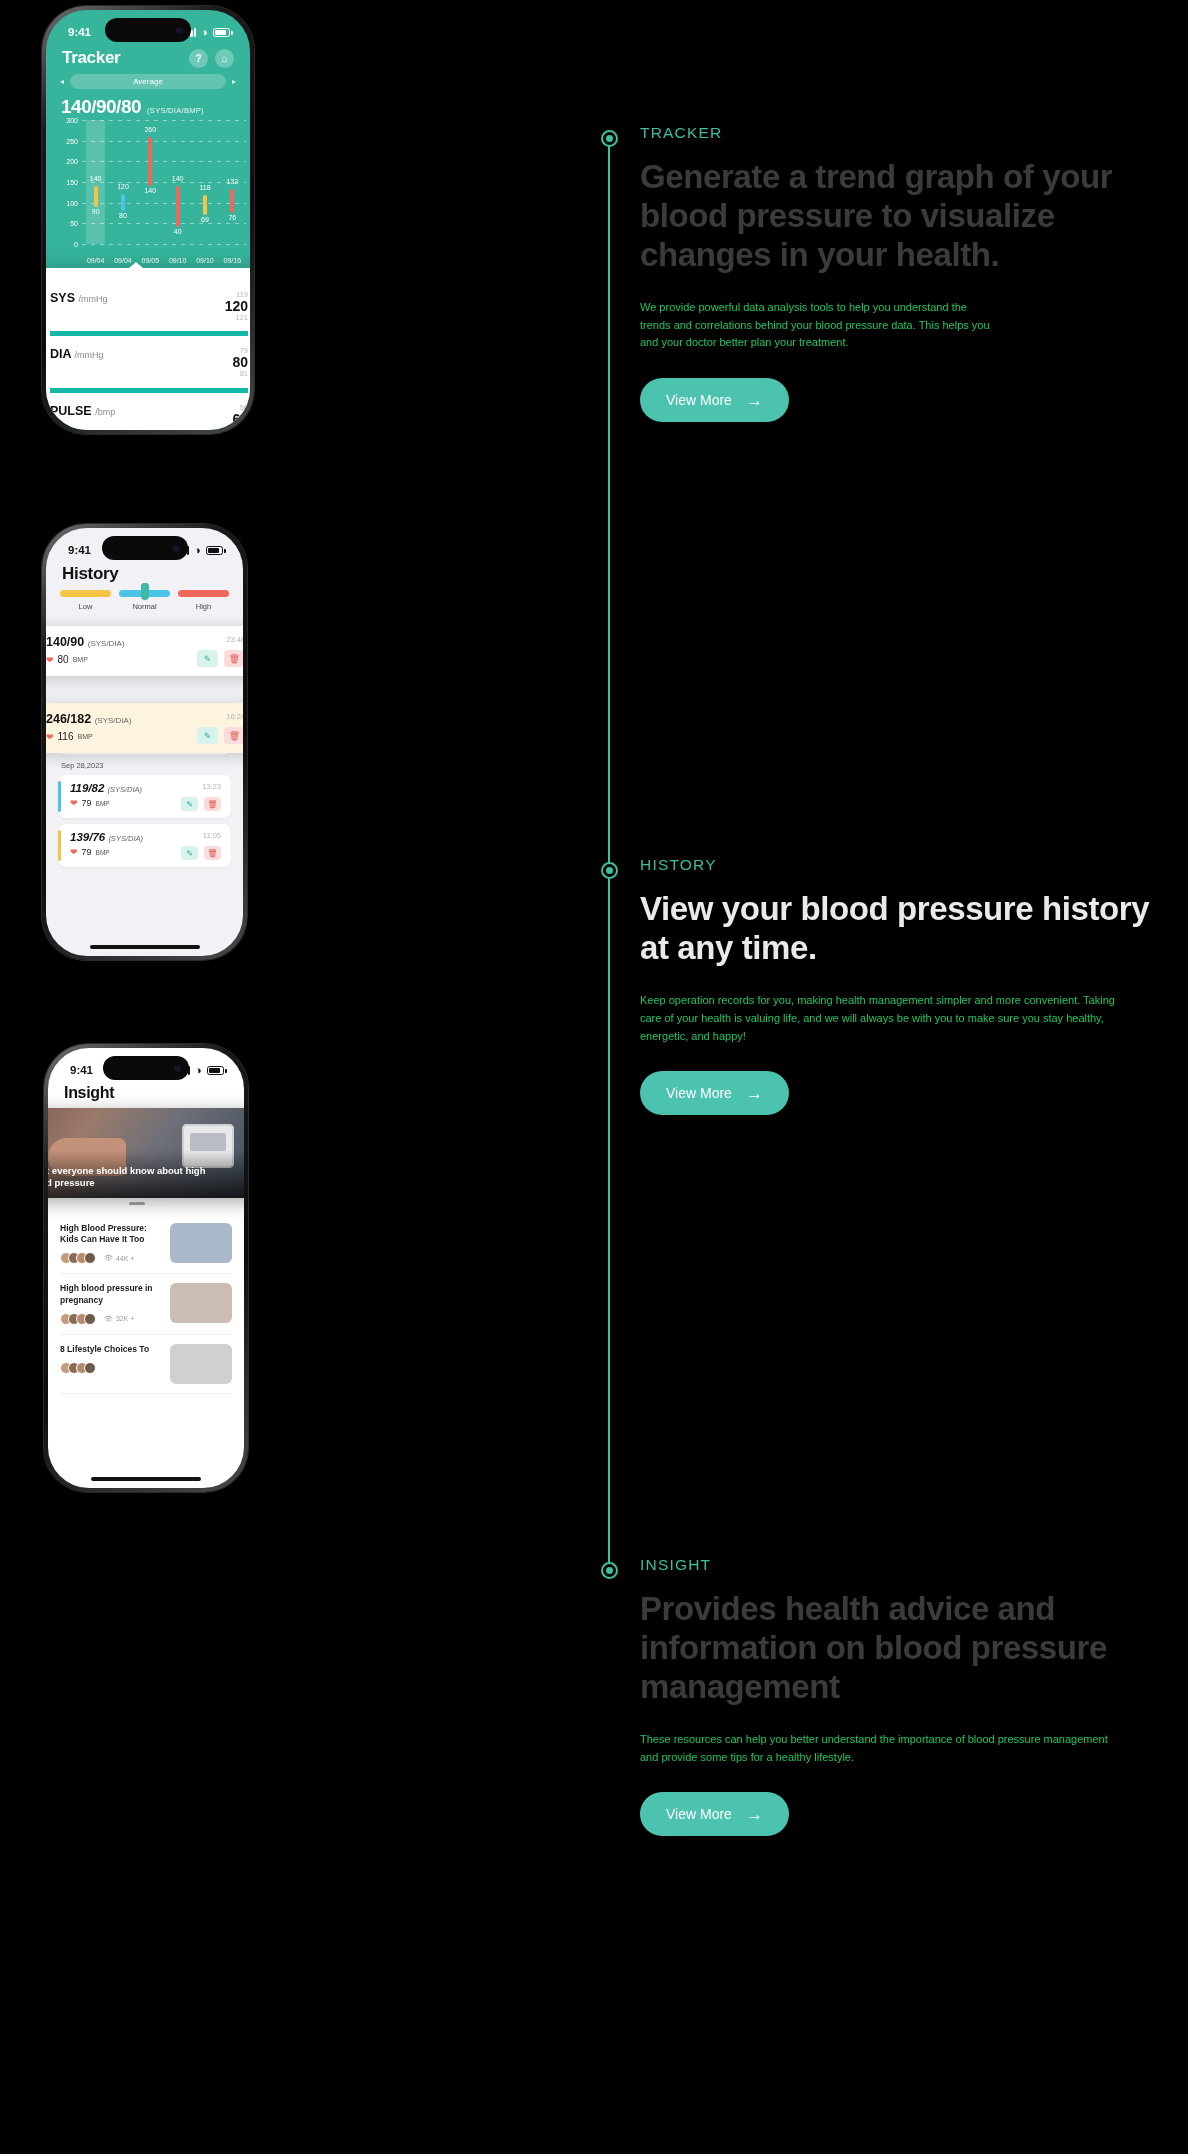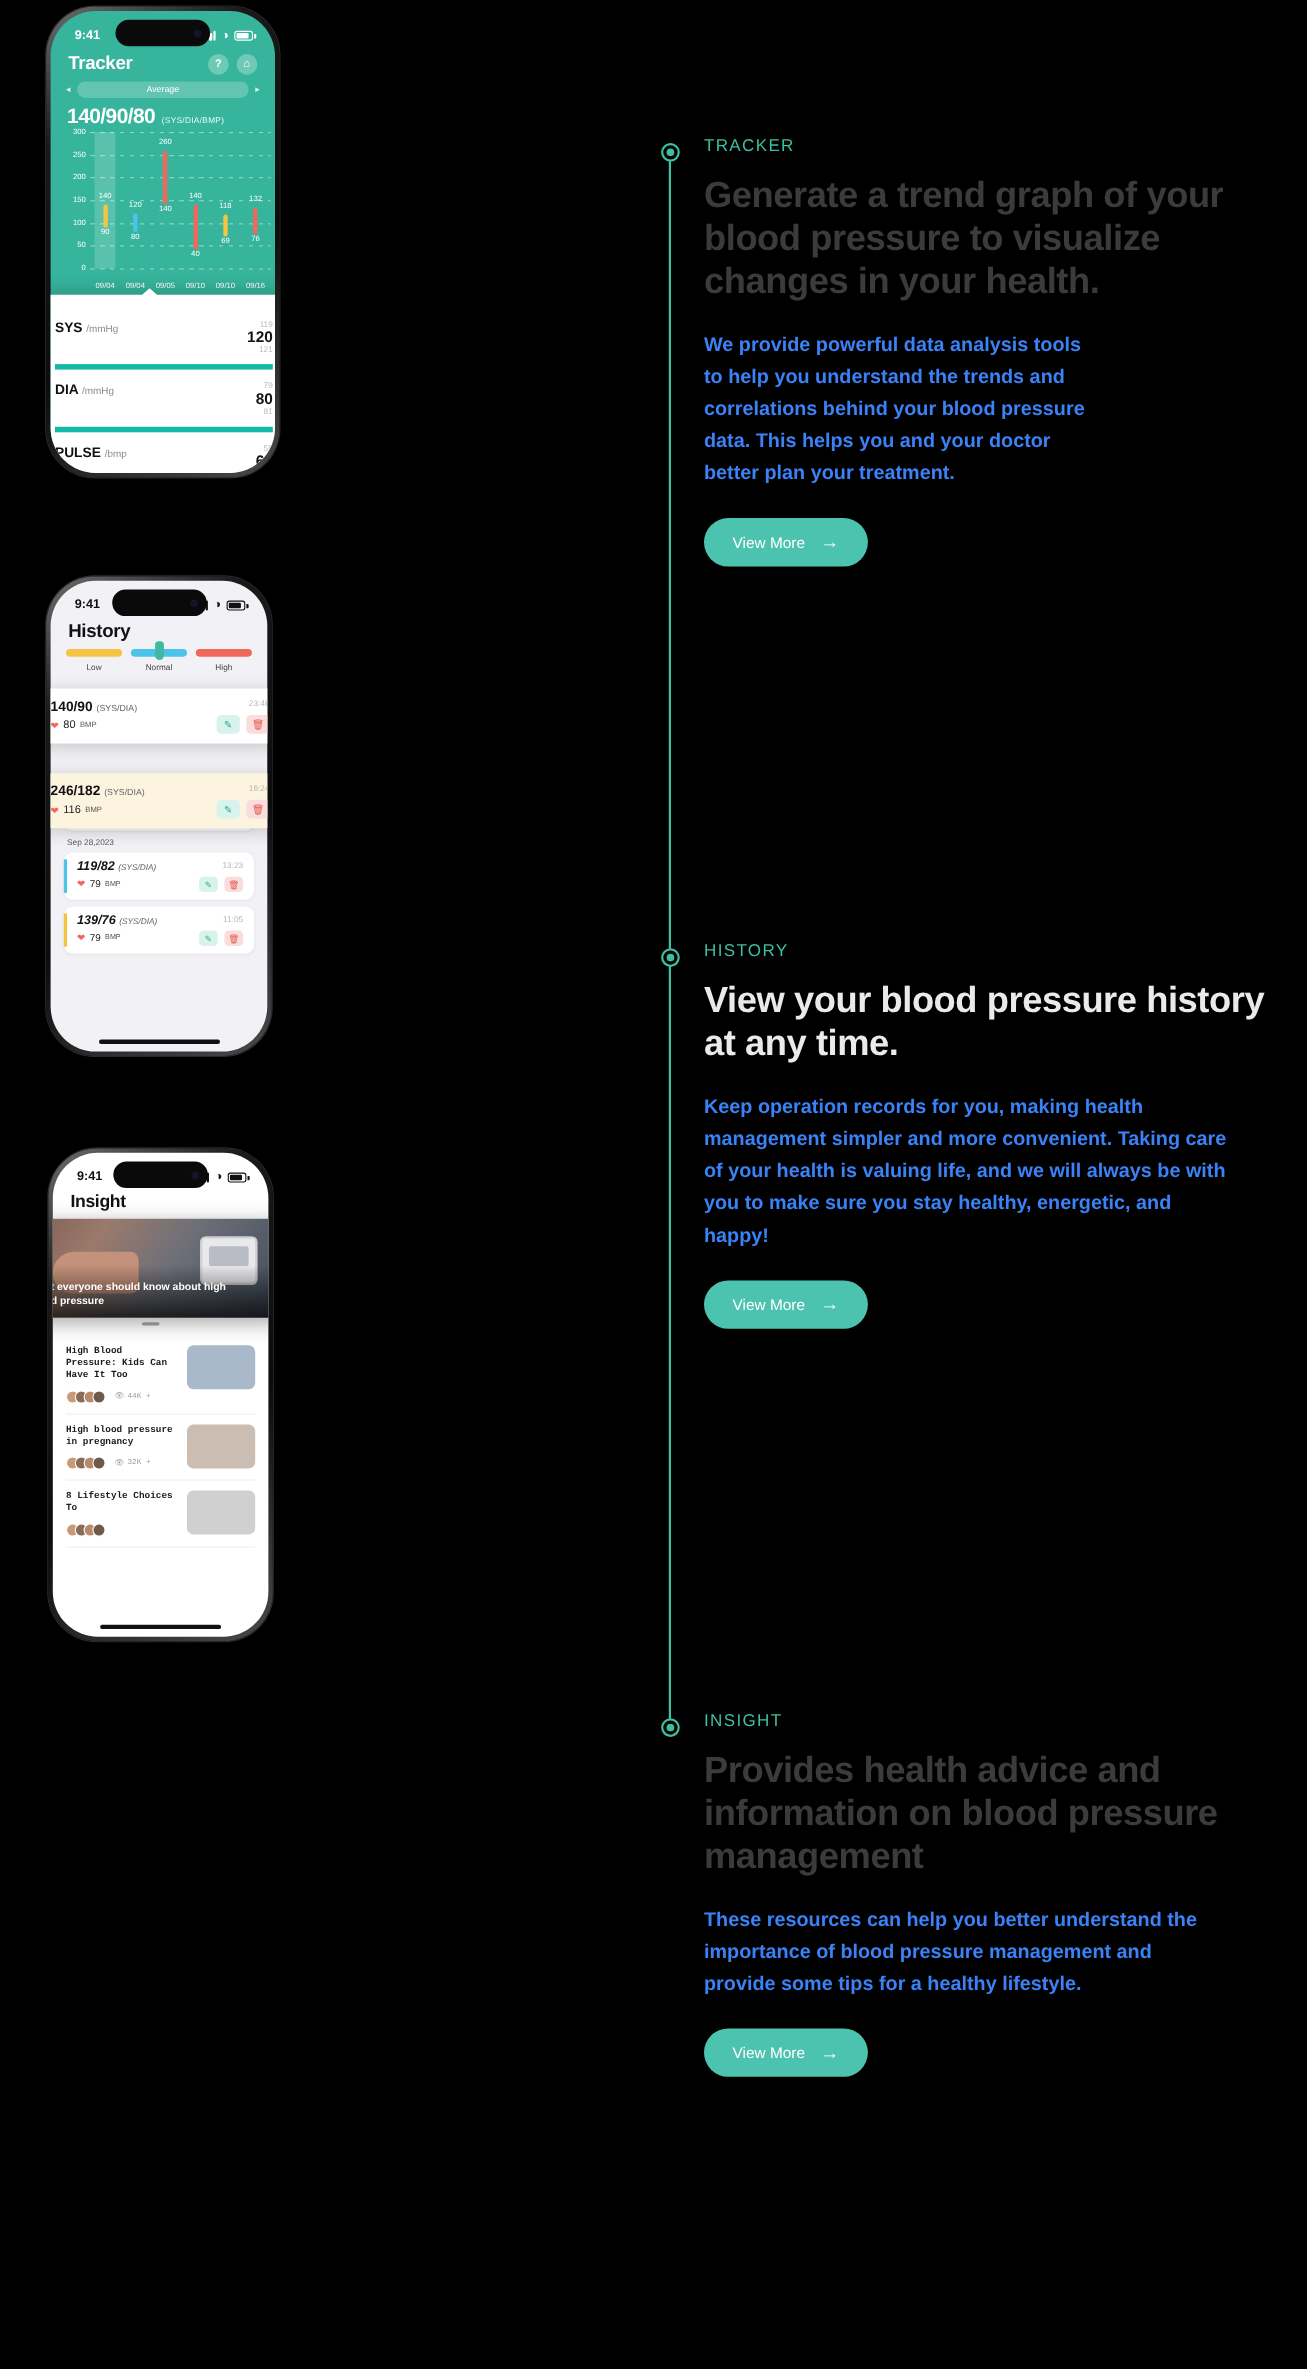--- a/index.html
+++ b/index.html
@@ -39,22 +39,22 @@
     color: #3dbfa0; font-size: 15.5px; letter-spacing: 1.2px;
     font-weight: 400; margin-bottom: 16px;
   }
   .headline {
     font-size: 33px; line-height: 1.18; font-weight: 800;
     color: #3b3b3b; letter-spacing: -0.4px; margin-bottom: 24px;
     max-width: 545px;
   }
   .f2 .headline { color: #eaeaea; }
   .body-copy {
-    font-size: 18px; line-height: 1.62; color: #3b82f6;
-    max-width: 480px; margin-bottom: 26px; font-weight: 700;
+    font-size: 11px; line-height: 1.62; color: #22c55e;
+    max-width: 480px; margin-bottom: 26px; font-weight: 400;
   }
   .f1 .body-copy { max-width: 355px; }
   .f3 .body-copy { max-width: 470px; }
   .cta {
     display: inline-flex; align-items: center; gap: 14px;
     background: #4cc3ae; color: #fff; border: none; border-radius: 26px;
     padding: 0 26px; height: 44px; font-size: 14px; cursor: pointer;
     font-family: "Liberation Sans", sans-serif;
   }
   .cta .arrow { font-size: 17px; line-height: 1; }
@@ -289,21 +289,21 @@
   .in-hero-cap {
     position:absolute; left:12px; bottom:8px; right:30px; color:#fff;
     font-size:9.5px; font-weight:700; line-height:1.32;
   }
   .in-dots {
     position:absolute; top:154px; left:0; right:0; display:flex;
     justify-content:center; gap:4px; z-index:9;
   }
   .in-dots i { width:5px;height:3px;border-radius:2px;background:#d6d6d6;display:block; }
   .in-dots i.on { width:16px; background:#8c8c8c; }
-  .in-list { position:absolute; top:166px; left:12px; right:12px; bottom:0;font-family:Liberation Mono, monospace; }
+  .in-list { position:absolute; top:166px; left:12px; right:12px; bottom:0; }
   .in-item {
     display:flex; gap:9px; padding:9px 0; border-bottom:1px solid #efefef;
     align-items:flex-start;
   }
   .in-txt { flex:1; }
   .in-h {
     font-size:8.5px; font-weight:700; color:#1b1b1b; line-height:1.32;
     margin-bottom:7px;
   }
   .in-meta { display:flex; align-items:center; gap:8px; }

